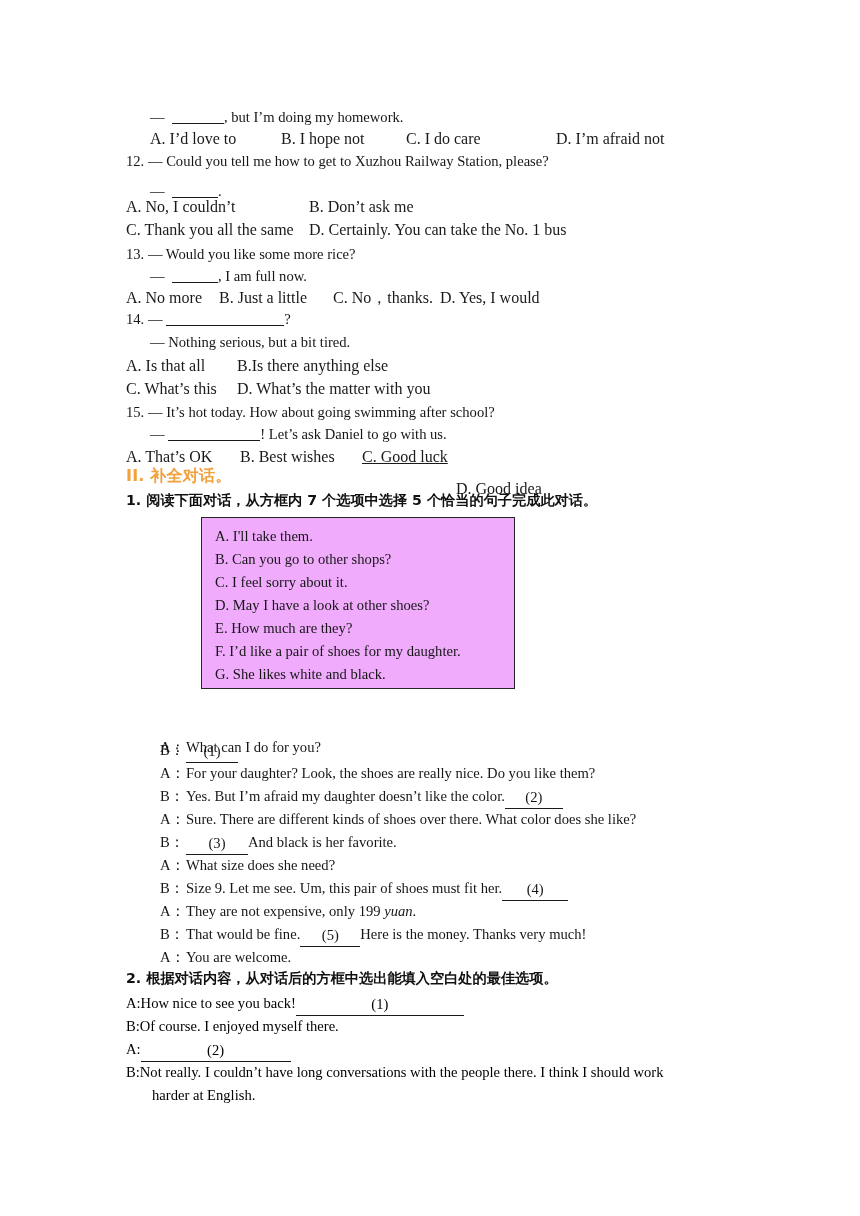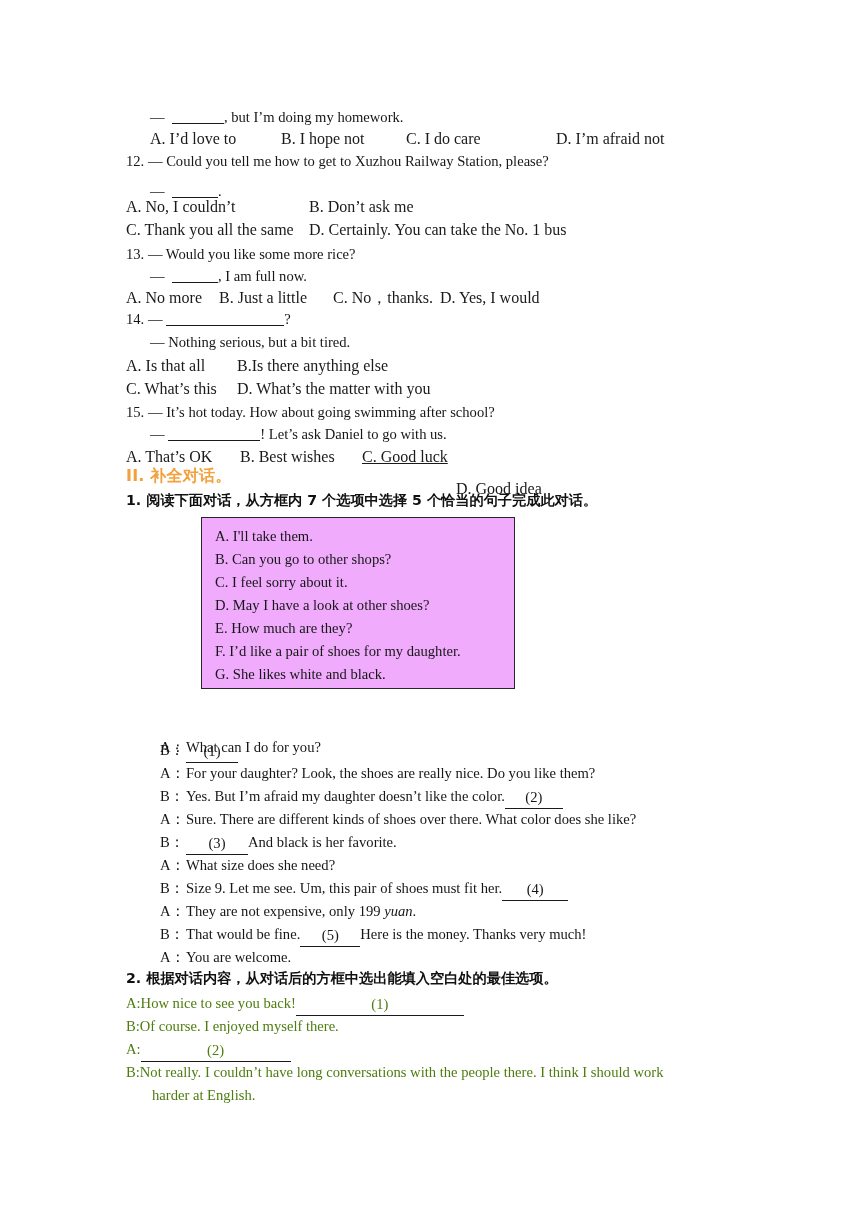--- a/index.html
+++ b/index.html
@@ -99,21 +99,21 @@
     white-space: pre;
     color: #161616;
   }
   .spk { display: inline-block; width: 26px; }
   .dlg2 {
     position: absolute;
     left: 126px;
     font-size: 14.6px;
     line-height: 22px;
     white-space: pre;
-    color: #4d7c0f;
+    color: #000000;
   }
   .wrapind { position: absolute; left: 152px; }
 
   .ital { font-style: italic; }
 
   .ul-inline {
     display: inline-block;
     border-bottom: 1px solid #1a1a1a;
     text-align: center;
     vertical-align: -1px;

